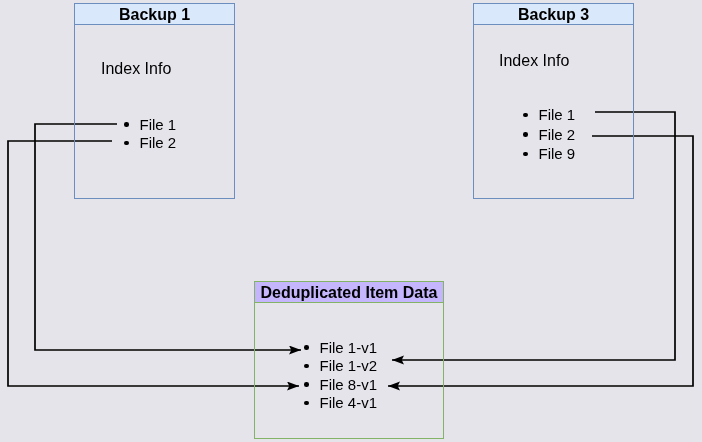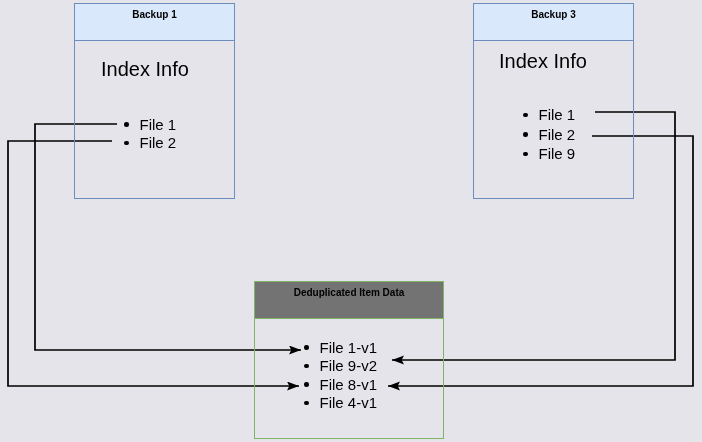--- a/index.html
+++ b/index.html
@@ -23,32 +23,32 @@
   }
   .box {
     position: absolute;
     box-sizing: border-box;
     background: transparent;
   }
   .box.blue  { border: 1.6px solid #6c8ebf; }
   .box.green { border: 1.6px solid #82b366; }
   .box-header {
     box-sizing: border-box;
-    height: 37px;
+    height: 21px;
     line-height: 21px;
     text-align: center;
-    font-size: 10px;
+    font-size: 16px;
     font-weight: bold;
     overflow: hidden;
   }
   .blue  .box-header { background: #dae8fc; border-bottom: 1.6px solid #6c8ebf; }
-  .green .box-header { background: #737373; border-bottom: 1.6px solid #82b366; }
+  .green .box-header { background: #c4b5fd; border-bottom: 1.6px solid #82b366; }
   .subtitle {
     position: absolute;
-    font-size: 20px;
+    font-size: 16px;
     line-height: 18px;
     white-space: nowrap;
   }
   .bullet-list { position: absolute; }
   .bullet-row {
     display: flex;
     align-items: center;
     height: 18.5px;
     font-size: 15px;
     white-space: nowrap;
@@ -129,21 +129,21 @@
 
   <div class="box green" id="dedup-box">
     <div class="box-header">Deduplicated Item Data</div>
     <div class="bullet-list" id="dedup-list">
       <div class="bullet-row">
         <span class="dot"></span>
         <span>File 1-v1</span>
       </div>
       <div class="bullet-row">
         <span class="dot"></span>
-        <span>File 9-v2</span>
+        <span>File 1-v2</span>
       </div>
       <div class="bullet-row">
         <span class="dot"></span>
         <span>File 8-v1</span>
       </div>
       <div class="bullet-row">
         <span class="dot"></span>
         <span>File 4-v1</span>
       </div>
     </div>

